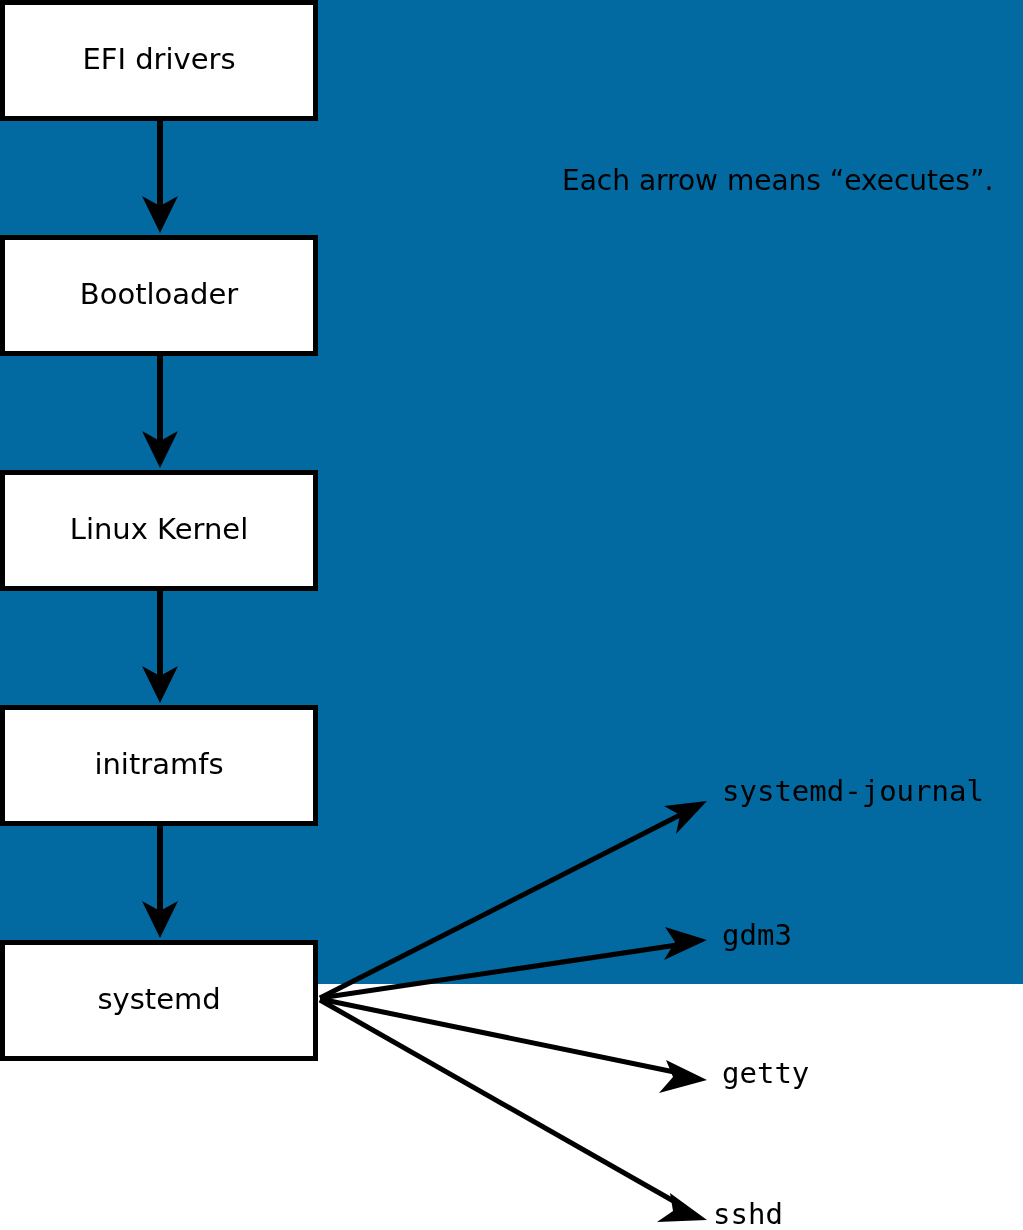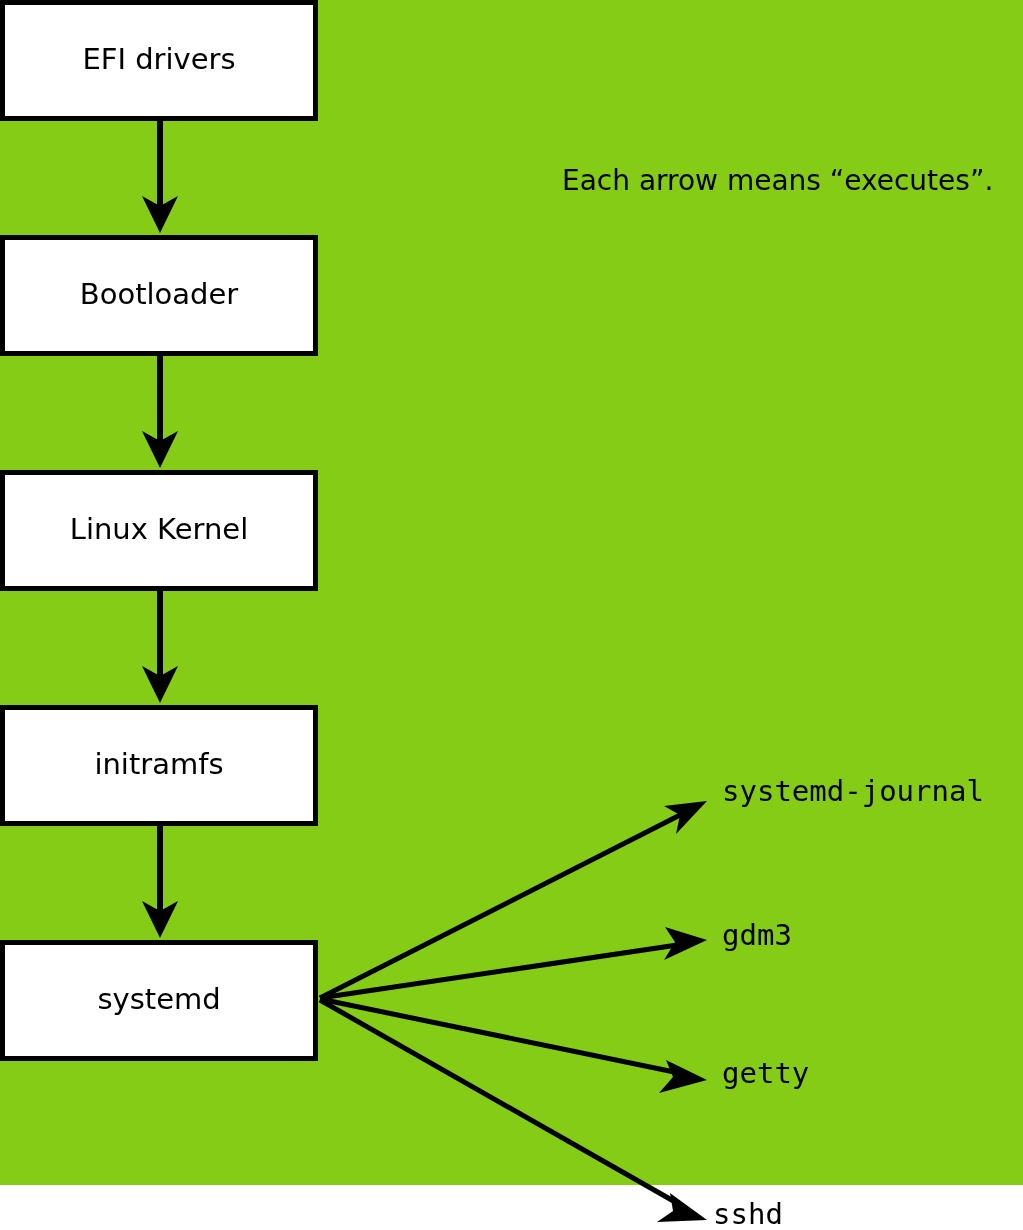--- a/index.html
+++ b/index.html
@@ -9,22 +9,22 @@
   }
   body {
     width: 1023px;
     height: 1230px;
     overflow: hidden;
     font-family: "DejaVu Sans", sans-serif;
   }
   #diagram-root {
     position: relative;
     width: 1023px;
-    height: 1185px;
-    background: #84cc16;
+    height: 984px;
+    background: #0369a1;
   }
   svg#diagram-canvas {
     position: absolute;
     top: 0;
     left: 0;
     width: 1023px;
     height: 1230px;
     display: block;
   }
   .box-rect {

